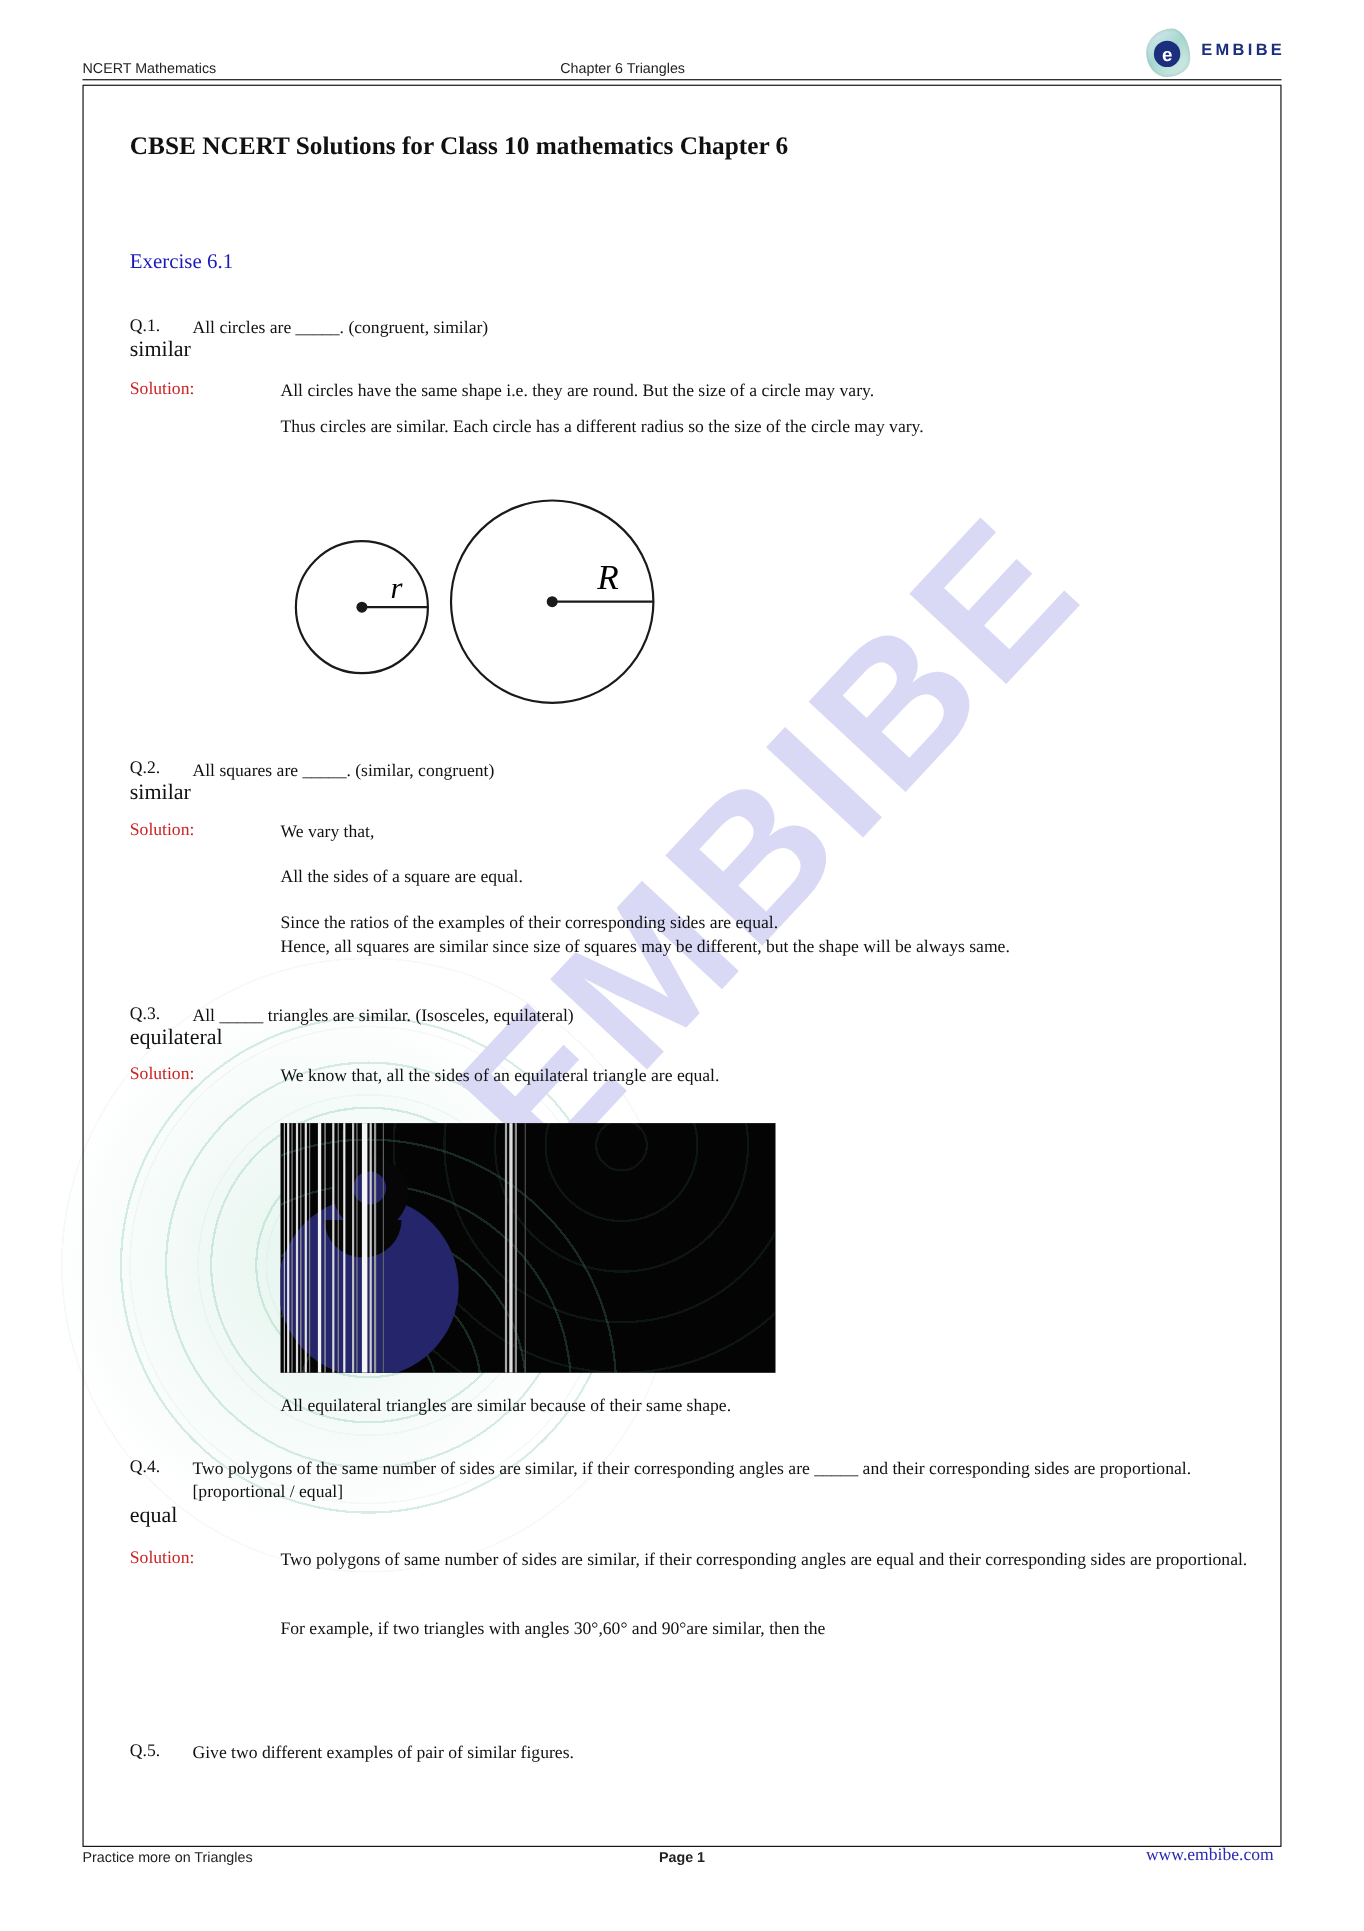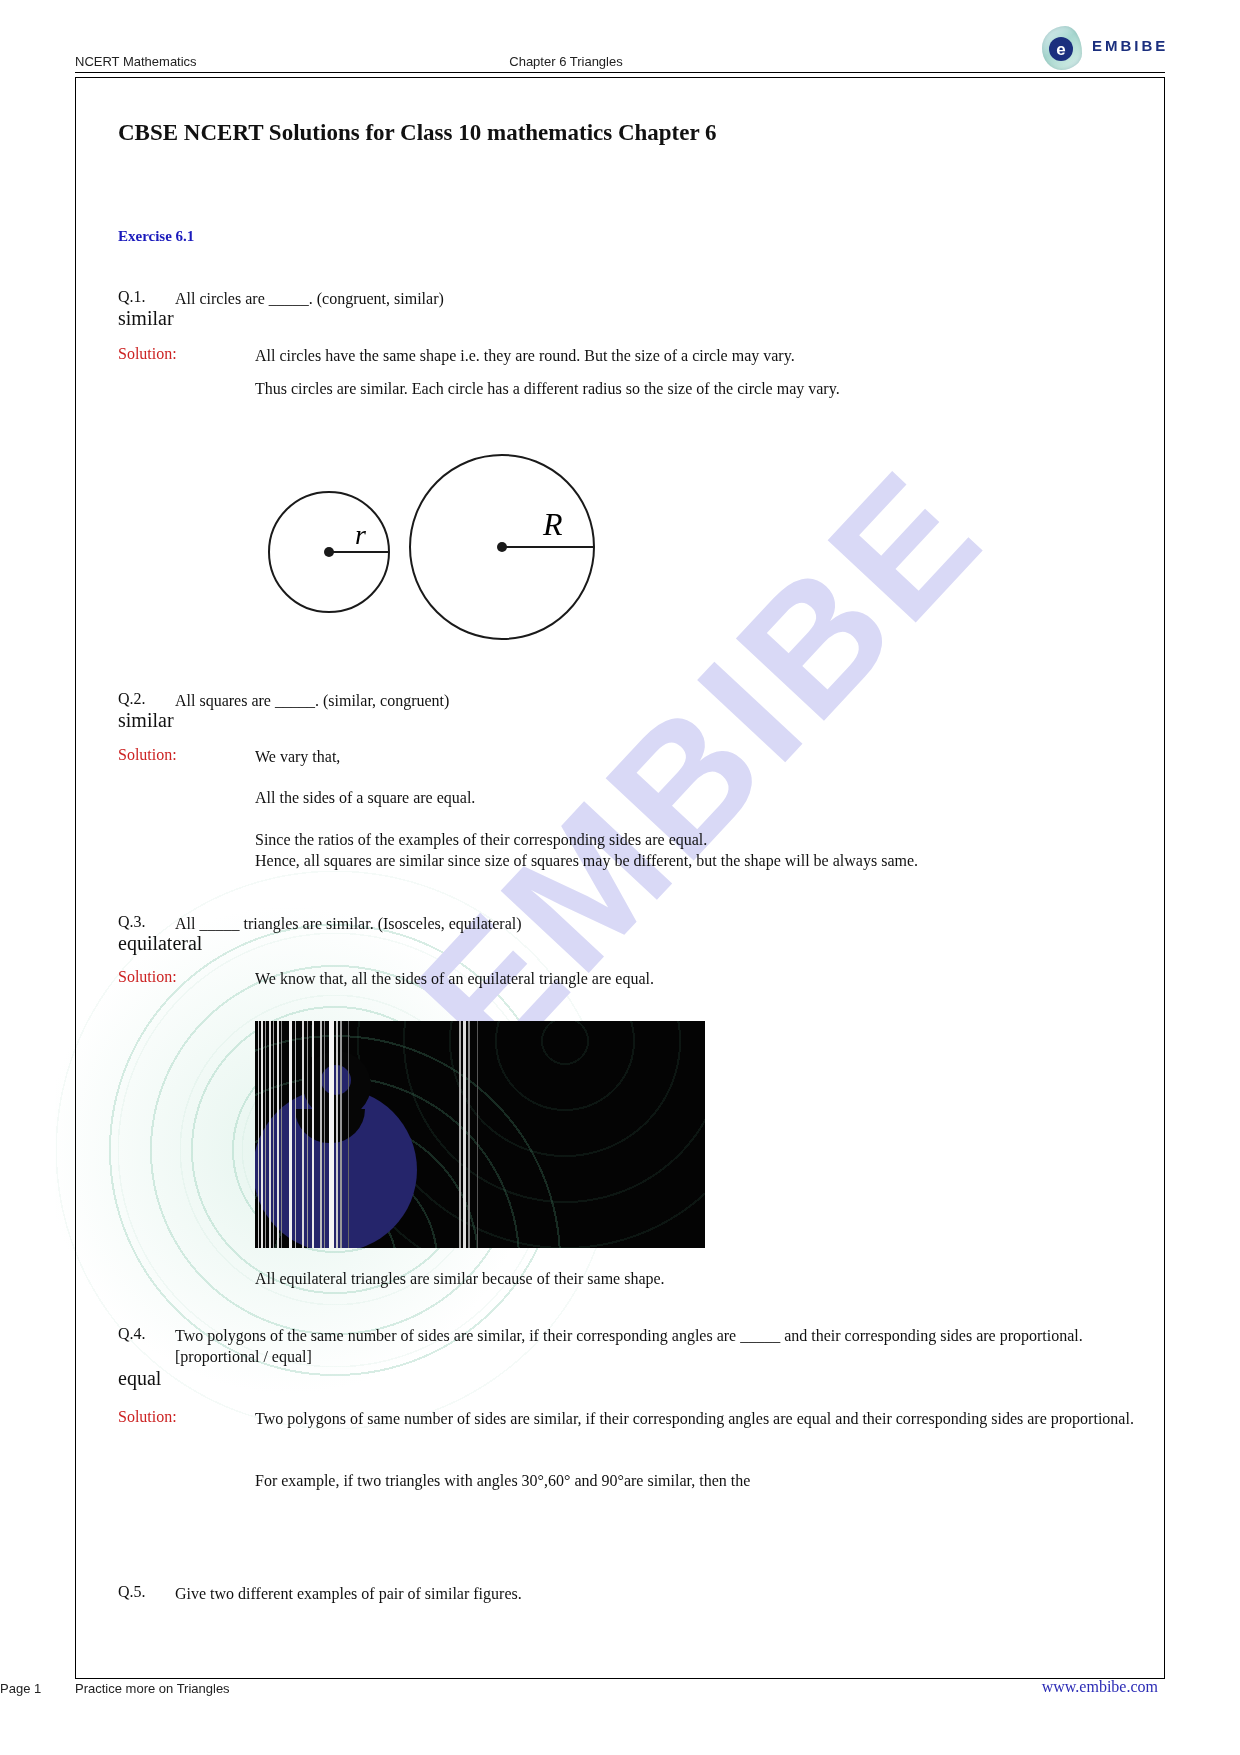--- a/index.html
+++ b/index.html
@@ -32,21 +32,21 @@
            background:radial-gradient(circle at 45% 50%, rgba(208,236,224,.55), rgba(208,236,224,0) 62%);}
   .wm-rings{left:75px;top:890px;width:520px;height:520px;border-radius:50%;z-index:0;
             background:repeating-radial-gradient(circle at center,
               rgba(115,190,160,0) 0 19px, rgba(115,190,160,.28) 19px 21px, rgba(115,190,160,0) 21px 41px);}
   .wm-rings-outer{left:25px;top:840px;width:620px;height:620px;border-radius:50%;z-index:0;opacity:.4;
             background:repeating-radial-gradient(circle at center,
               rgba(140,200,175,0) 0 30px, rgba(140,200,175,.22) 30px 31.5px, rgba(140,200,175,0) 31.5px 62px);}
 
   
   .title{left:118px;top:120px;font-size:23px;font-weight:bold;z-index:3;}
-  .exercise{left:118px;top:228px;font-size:15px;font-weight:bold;z-index:3;}
+  .exercise{left:118px;top:228px;font-size:19px;font-weight:normal;z-index:3;}
   .qlabel{left:118px;font-size:16px;z-index:3;}
   .qtext{left:175px;font-size:16px;line-height:21px;z-index:3;}
   .answer{left:118px;font-size:20px;z-index:3;}
   .sol-label{left:118px;font-size:16px;z-index:3;}
   .sol-body{left:255px;font-size:16px;line-height:21px;z-index:3;}
 
   
   .fig-circles{left:225px;top:448px;z-index:2;}
 
   
@@ -62,21 +62,21 @@
   .blackimg .swirl-hole{position:absolute;left:48px;top:30px;width:68px;height:68px;border-radius:50%;
                    background:#060606;}
   .blackimg .swirl-dot{position:absolute;left:66px;top:44px;width:30px;height:30px;border-radius:50%;
                    background:#25256b;}
   .blackimg .swirl-tail{position:absolute;left:40px;top:88px;width:70px;height:34px;border-radius:0 0 40px 40px;
                    background:#060606;}
   .vl{position:absolute;top:0;height:100%;}
 
   
   .footer-left{left:75px;top:1681px;}
-  .footer-center{left:0;top:1681px;width:1240px;text-align:left;}
+  .footer-center{left:0;top:1681px;width:1240px;text-align:center;font-weight:bold;}
   .footer-right{left:958px;top:1678px;width:200px;text-align:right;
                 font-family:"Liberation Serif",serif;font-size:16px;}
 </style>
 </head>
 <body>
 
 <div class="page">
 
   <div class="abs wm-blob"></div>
   <div class="abs wm-rings-outer"></div>

